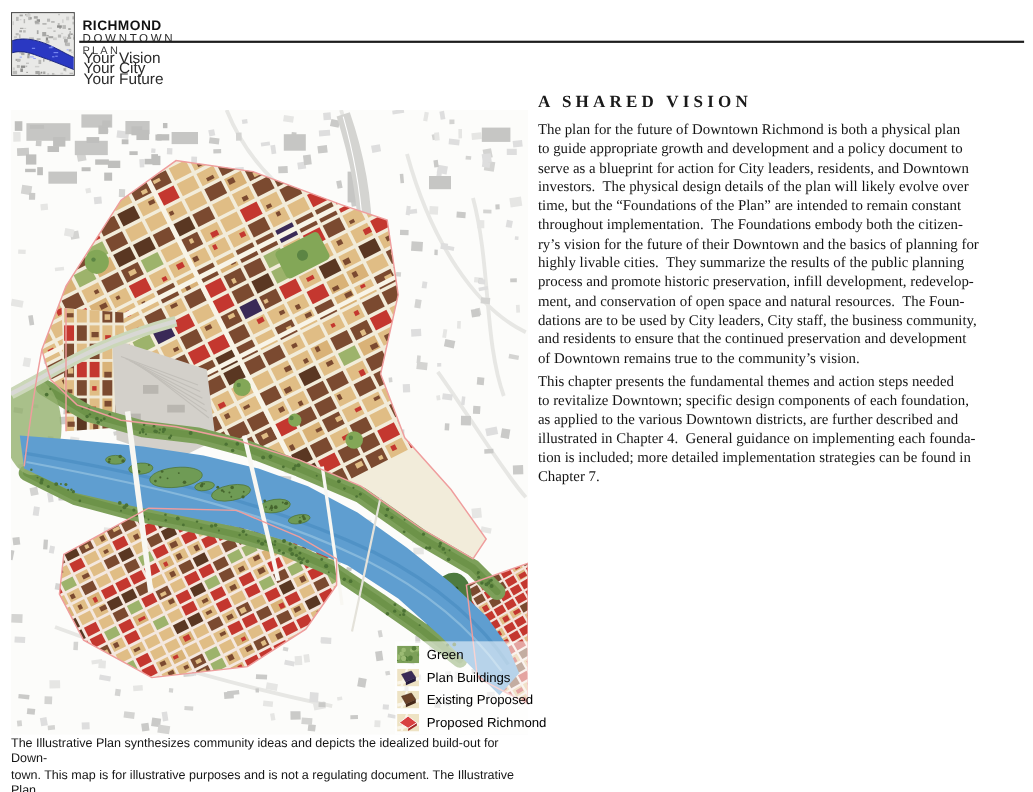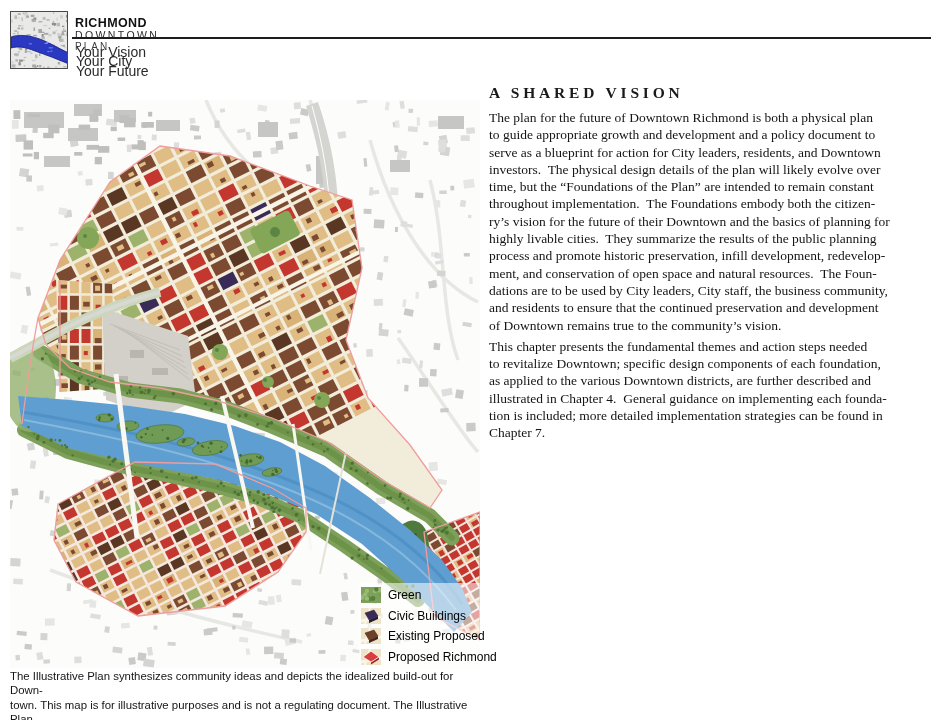--- a/index.html
+++ b/index.html
@@ -2849,21 +2849,21 @@
       <span class="legend-label">Green</span>
     </div>
     <div class="legend-row">
       <span class="legend-swatch"><svg width="20" height="16">
             <rect x="0" y="0" width="20" height="16" fill="#eee3c4"></rect>
             <path d="M0,13 L20,9" stroke="#faf5e8" stroke-width="3" fill="none"></path>
             <path d="M4,16 L9,0" stroke="#faf5e8" stroke-width="2" fill="none"></path>
             <polygon points="8,12 17,8 17,11 8,15" fill="#241a3d"></polygon>
             <polygon points="4,5 13,2 17,8 8,12" fill="#3a2a57" stroke="#241a3d" stroke-width="0.5"></polygon>
           </svg></span>
-      <span class="legend-label">Civic Buildings</span>
+      <span class="legend-label">Plan Buildings</span>
     </div>
     <div class="legend-row">
       <span class="legend-swatch"><svg width="20" height="16">
             <rect x="0" y="0" width="20" height="16" fill="#eee3c4"></rect>
             <path d="M0,13 L20,9" stroke="#faf5e8" stroke-width="3" fill="none"></path>
             <path d="M4,16 L9,0" stroke="#faf5e8" stroke-width="2" fill="none"></path>
             <polygon points="8,12 17,8 17,11 8,15" fill="#46291a"></polygon>
             <polygon points="4,5 13,2 17,8 8,12" fill="#6b4228" stroke="#46291a" stroke-width="0.5"></polygon>
           </svg></span>
       <span class="legend-label">Existing Proposed</span>

